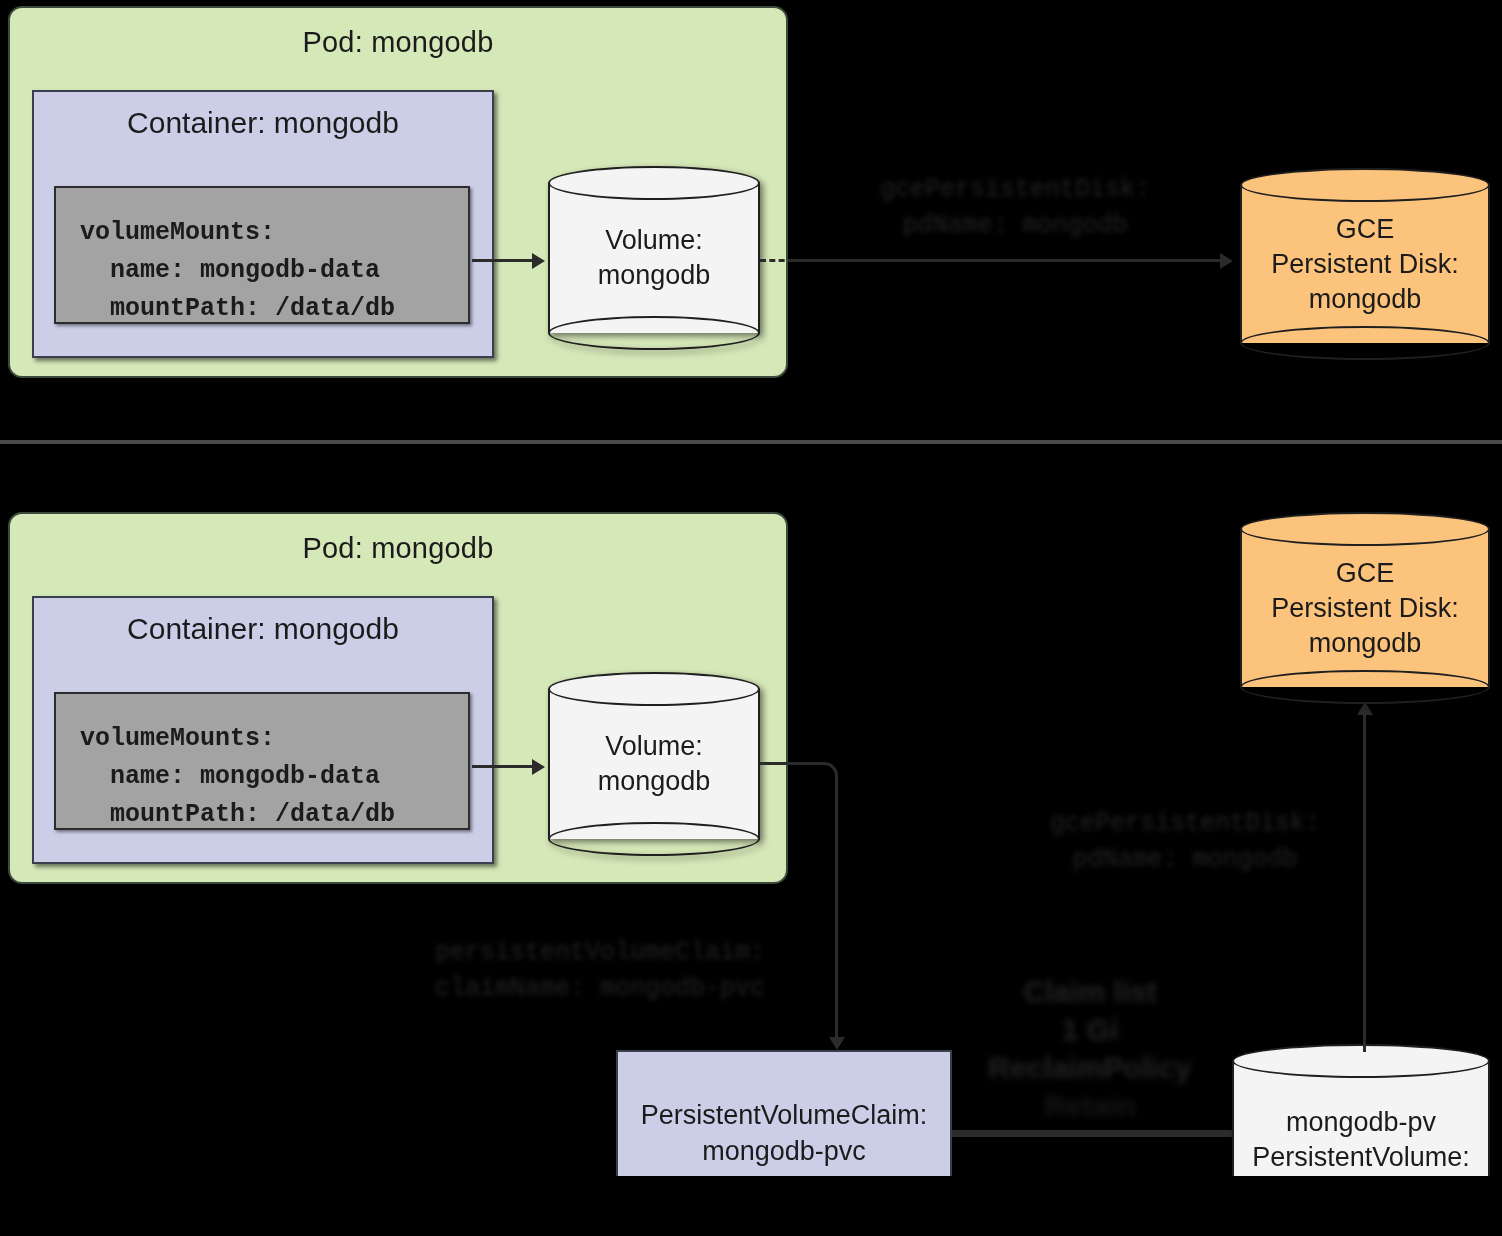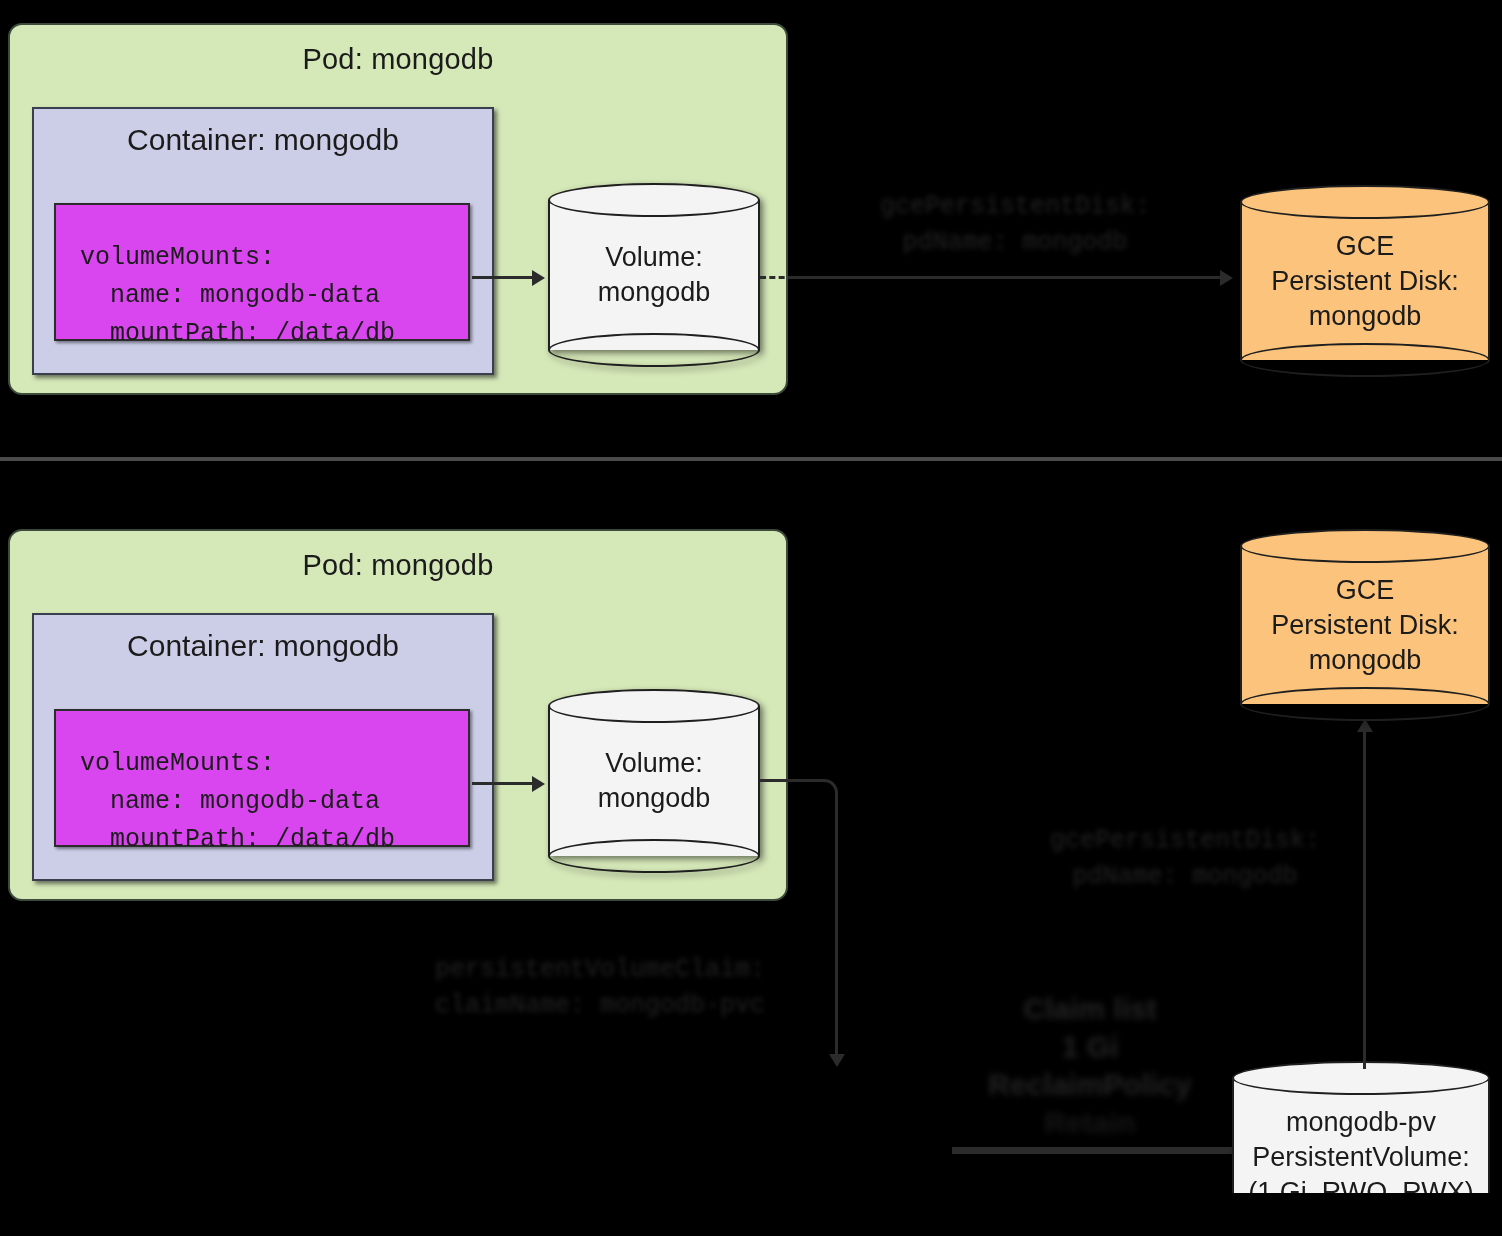--- a/index.html
+++ b/index.html
@@ -9,21 +9,20 @@
   }
   body {
     font-family: "Liberation Sans", sans-serif;
   }
   #canvas {
     position: relative;
     width: 1502px;
     height: 1176px;
     background: #000000;
     overflow: hidden;
-    margin-top: 17px;
   }
 
   
   .abs { position: absolute; box-sizing: border-box; }
 
   
   .pod {
     background: #D5E8B8;
     border: 2px solid #3b4a3b;
     border-radius: 14px;
@@ -51,24 +50,25 @@
     top: 14px;
     left: 0;
     width: 100%;
     text-align: center;
     font-size: 30px;
     color: #1b1b1b;
   }
 
   
   .code-box {
-    background: #d946ef;
+    background: #a3a3a3;
     border: 2px solid #2c2c2c;
     box-shadow: 2px 2px 3px rgba(0,0,0,0.45);
-    padding: 34px 0 14px 24px;
+    padding: 26px 0 14px 24px;
+    font-weight: bold;
   }
   .code-line {
     font-family: "Liberation Mono", "DejaVu Sans Mono", monospace;
     font-size: 25px;
     line-height: 38px;
     color: #1b1b1b;
     white-space: pre;
   }
 
   
@@ -277,36 +277,41 @@
   </div>
 
   <div class="abs hline" style="left:760px; top:762px; width:46px;"></div>
   <div class="abs elbow" style="left:792px; top:762px; width:46px; height:30px;"></div>
   <div class="abs vline" style="left:835px; top:786px; height:258px;"></div>
   <div class="abs arrow-d" style="left:829px; top:1037px;"></div>
 
   <div class="edge-label" style="left:380px; top:935px; width:440px;"><span>persistentVolumeClaim:</span>
 <span>claimName: mongodb-pvc</span></div>
 
+  <div class="abs rect-node" style="left:616px; top:1050px; width:336px; height:166px;">
+    <div class="label">
+      <div>PersistentVolumeClaim:</div>
+      <div>mongodb-pvc</div>
+    </div>
+  </div>
 
   <div class="abs" style="left:952px; top:1130px; width:290px; height:7px; background:#2b2b2b;"></div>
 
   <div class="edge-label strong" style="left:985px; top:972px; width:210px;">Claim list</div>
   <div class="edge-label strong" style="left:985px; top:1010px; width:210px;">1 Gi</div>
   <div class="edge-label strong" style="left:985px; top:1048px; width:210px;">ReclaimPolicy</div>
   <div class="edge-label strong faint" style="left:985px; top:1086px; width:210px;">Retain</div>
 
   <div class="cyl shadowed" style="left:1232px; top:1044px; width:258px; height:192px;">
     <div class="body"></div>
     <div class="bot"></div>
     <div class="top"></div>
     <div class="label">
       <div>mongodb-pv</div>
       <div>PersistentVolume:</div>
-      <div>(1 Gi, RWO, RWX)</div>
     </div>
   </div>
 
   <div class="abs vline" style="left:1363px; top:712px; height:340px;"></div>
   <div class="abs arrow-u" style="left:1357px; top:702px;"></div>
 
   <div class="edge-label" style="left:1020px; top:806px; width:330px; text-align:center;"><span>gcePersistentDisk:</span>
 <span>pdName: mongodb</span></div>
 
   <div class="cyl orange shadowed" style="left:1240px; top:512px; width:250px; height:192px;">

